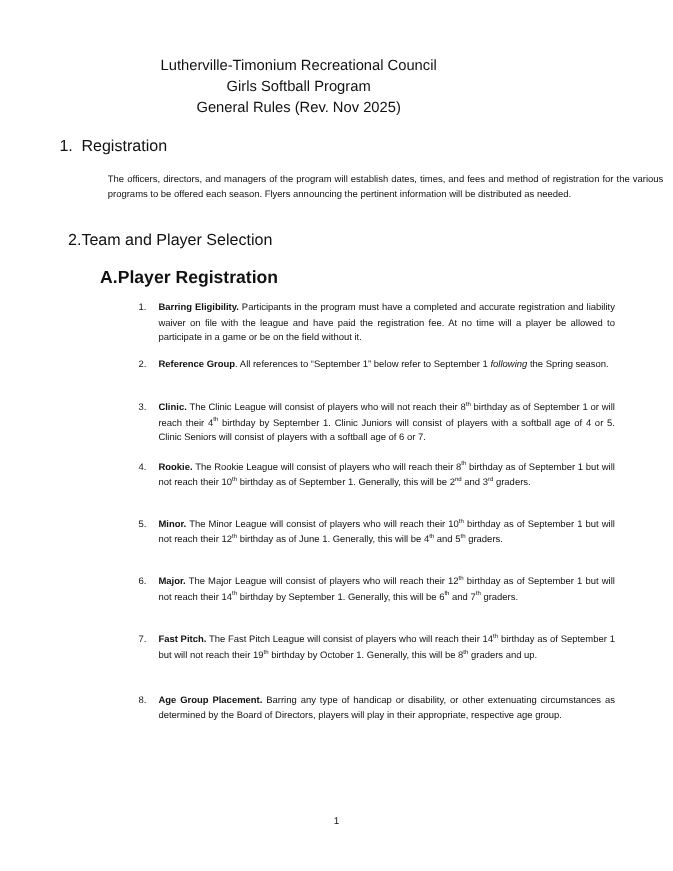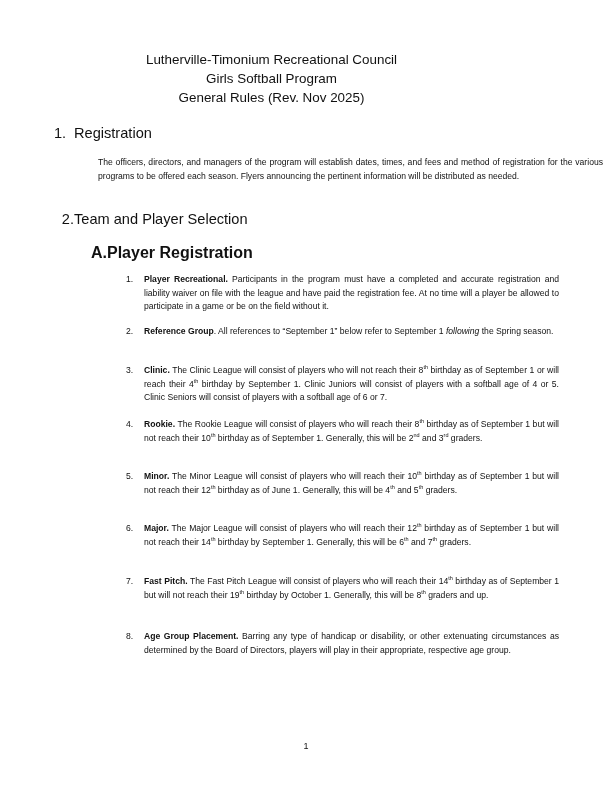--- a/index.html
+++ b/index.html
@@ -37,21 +37,21 @@
 <div class="h1" style="top:211px;text-align:right;">
   <span class="num">2.</span><span>Team and Player Selection</span>
 </div>
 
 <div class="h2" style="top:244px;">
   <span class="num">A.</span><span>Player Registration</span>
 </div>
 
 <div class="item" style="top:273px;">
   <span class="num">1.</span>
-  <div class="body"><b>Player Recreational.</b><span> Participants in the program must have a completed and accurate registration and liability waiver on file with the league and have paid the registration fee. At no time will a player be allowed to participate in a game or be on the field without it.</span></div>
+  <div class="body"><b>Barring Eligibility.</b><span> Participants in the program must have a completed and accurate registration and liability waiver on file with the league and have paid the registration fee. At no time will a player be allowed to participate in a game or be on the field without it.</span></div>
 </div>
 
 <div class="item" style="top:325px;">
   <span class="num">2.</span>
   <div class="body"><b>Reference Group</b><span>. All references to “September 1” below refer to September 1 </span><i>following</i><span> the Spring season.</span></div>
 </div>
 
 <div class="item" style="top:364px;">
   <span class="num">3.</span>
   <div class="body"><b>Clinic.</b><span> The Clinic League will consist of players who will not reach their 8</span><sup>th</sup><span> birthday as of September 1 or will reach their 4</span><sup>th</sup><span> birthday by September 1.  Clinic Juniors will consist of players with a softball age of 4 or 5.  Clinic Seniors will consist of players with a softball age of 6 or 7.</span></div>

